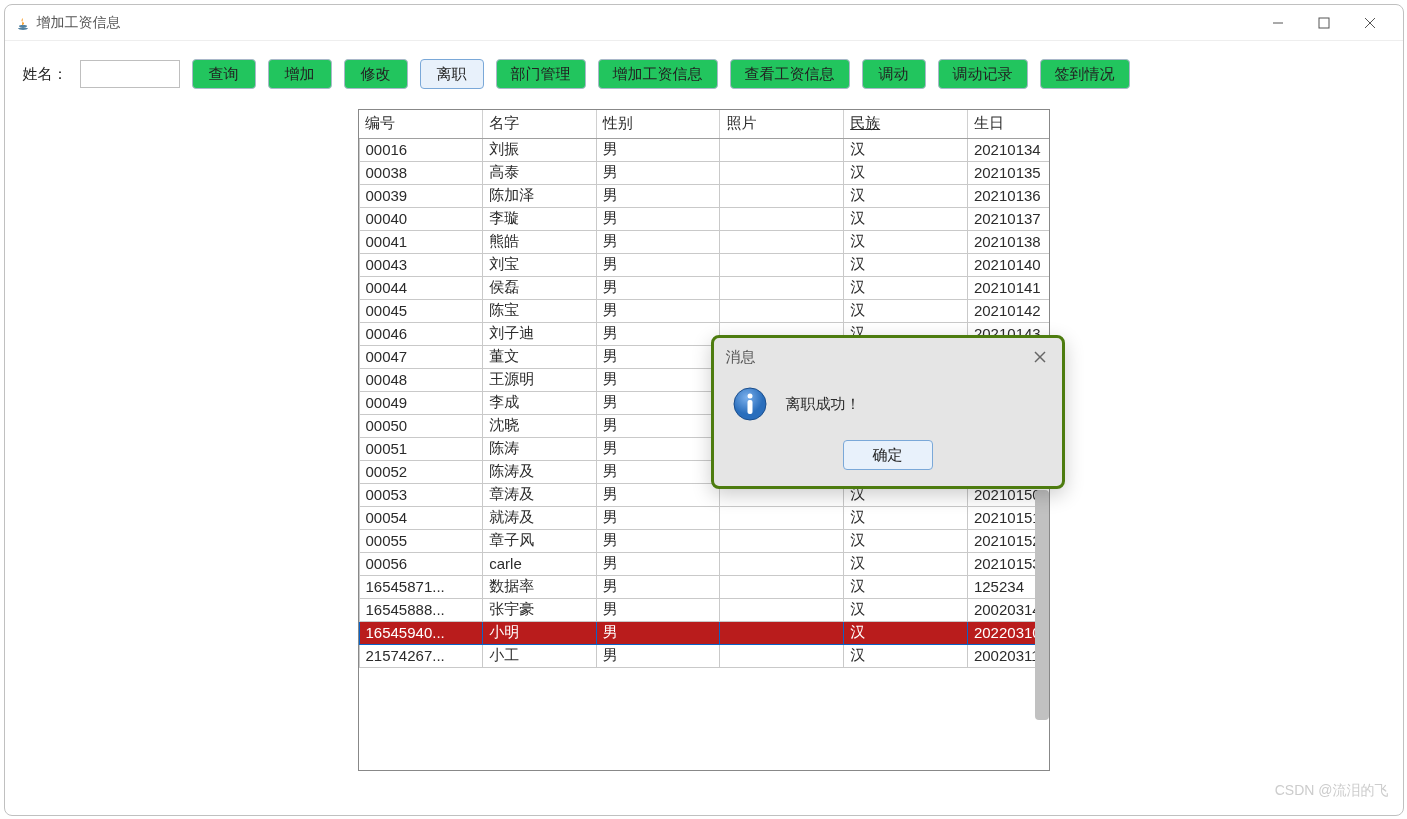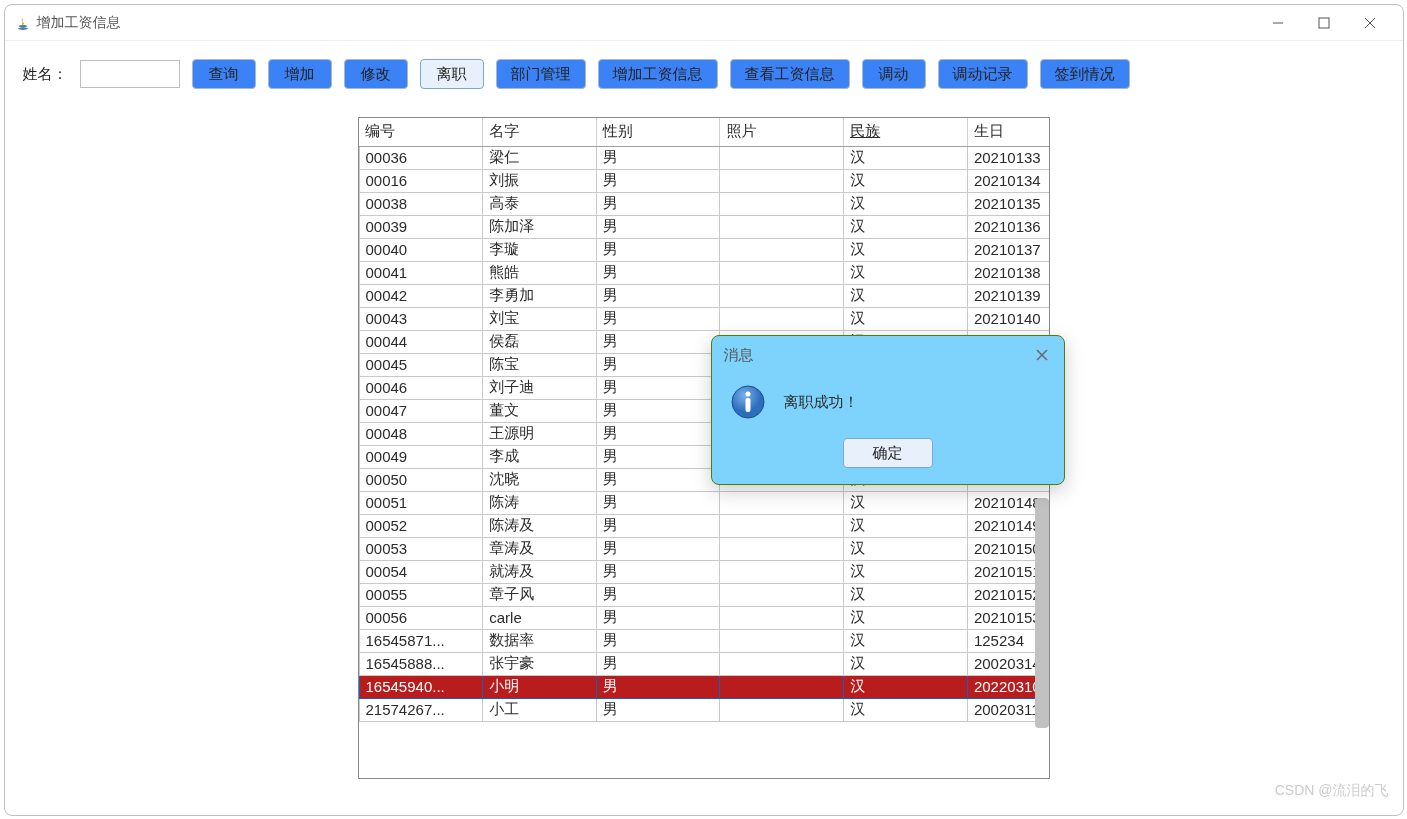--- a/index.html
+++ b/index.html
@@ -58,29 +58,29 @@
     height: 28px;
     border: 1px solid #bfbfbf;
     padding: 0 4px;
     font-size: 14px;
   }
   .btn {
     min-width: 64px;
     height: 30px;
     padding: 0 14px;
     border: 1px solid #a9b7c9;
-    background: #3b82f6;
+    background: #22c55e;
     border-radius: 4px;
     font-size: 15px;
     cursor: pointer;
     color:#222;
   }
   .btn.active { border-color:#7aa8d8; background:#e8f1fb; }
   .table-wrap {
-    margin: 20px auto 0;
+    margin: 12px auto 0;
     width: 692px;
     height: 662px;
     border: 1px solid #888;
     overflow-x: scroll;
     overflow-y: auto;
     position: relative;
   }
   table {
     width: 692px;
     border-collapse: collapse;
@@ -113,23 +113,23 @@
   .table-wrap::-webkit-scrollbar { height:16px; width:16px; }
   .table-wrap::-webkit-scrollbar-track { background:#f0f0f0; }
   .table-wrap::-webkit-scrollbar-thumb { background:#c1c1c1; border-radius:2px; }
 
   
   .dialog {
     position: absolute;
     left: 706px;
     top: 330px;
     width: 354px;
-    border: 1px solid #4d7c0f;
+    border: 3px solid #4d7c0f;
     border-radius: 8px;
-    background:#7dd3fc;
+    background:#e5e5e5;
     box-shadow: 0 6px 20px rgba(0,0,0,0.2);
   }
   .dialog-title {
     height: 38px;
     display:flex;
     align-items:center;
     padding:0 12px;
     font-size:15px;
     color:#555;
   }
@@ -218,28 +218,20 @@
             <th style="width: 120px;">编号</th>
             <th style="width: 110px;">名字</th>
             <th style="width: 120px;">性别</th>
             <th style="width: 120px;">照片</th>
             <th style="width: 120px; text-decoration: underline;">民族</th>
             <th style="width: 80px;">生日</th>
           </tr>
         </thead>
       <tbody id="table-body">
           <tr>
-            <td>00036</td>
-            <td>梁仁</td>
-            <td>男</td>
-            <td></td>
-            <td>汉</td>
-            <td>20210133</td>
-          </tr>
-          <tr>
             <td>00016</td>
             <td>刘振</td>
             <td>男</td>
             <td></td>
             <td>汉</td>
             <td>20210134</td>
           </tr>
           <tr>
             <td>00038</td>
             <td>高泰</td>
@@ -264,28 +256,20 @@
             <td>汉</td>
             <td>20210137</td>
           </tr>
           <tr>
             <td>00041</td>
             <td>熊皓</td>
             <td>男</td>
             <td></td>
             <td>汉</td>
             <td>20210138</td>
-          </tr>
-          <tr>
-            <td>00042</td>
-            <td>李勇加</td>
-            <td>男</td>
-            <td></td>
-            <td>汉</td>
-            <td>20210139</td>
           </tr>
           <tr>
             <td>00043</td>
             <td>刘宝</td>
             <td>男</td>
             <td></td>
             <td>汉</td>
             <td>20210140</td>
           </tr>
           <tr>

